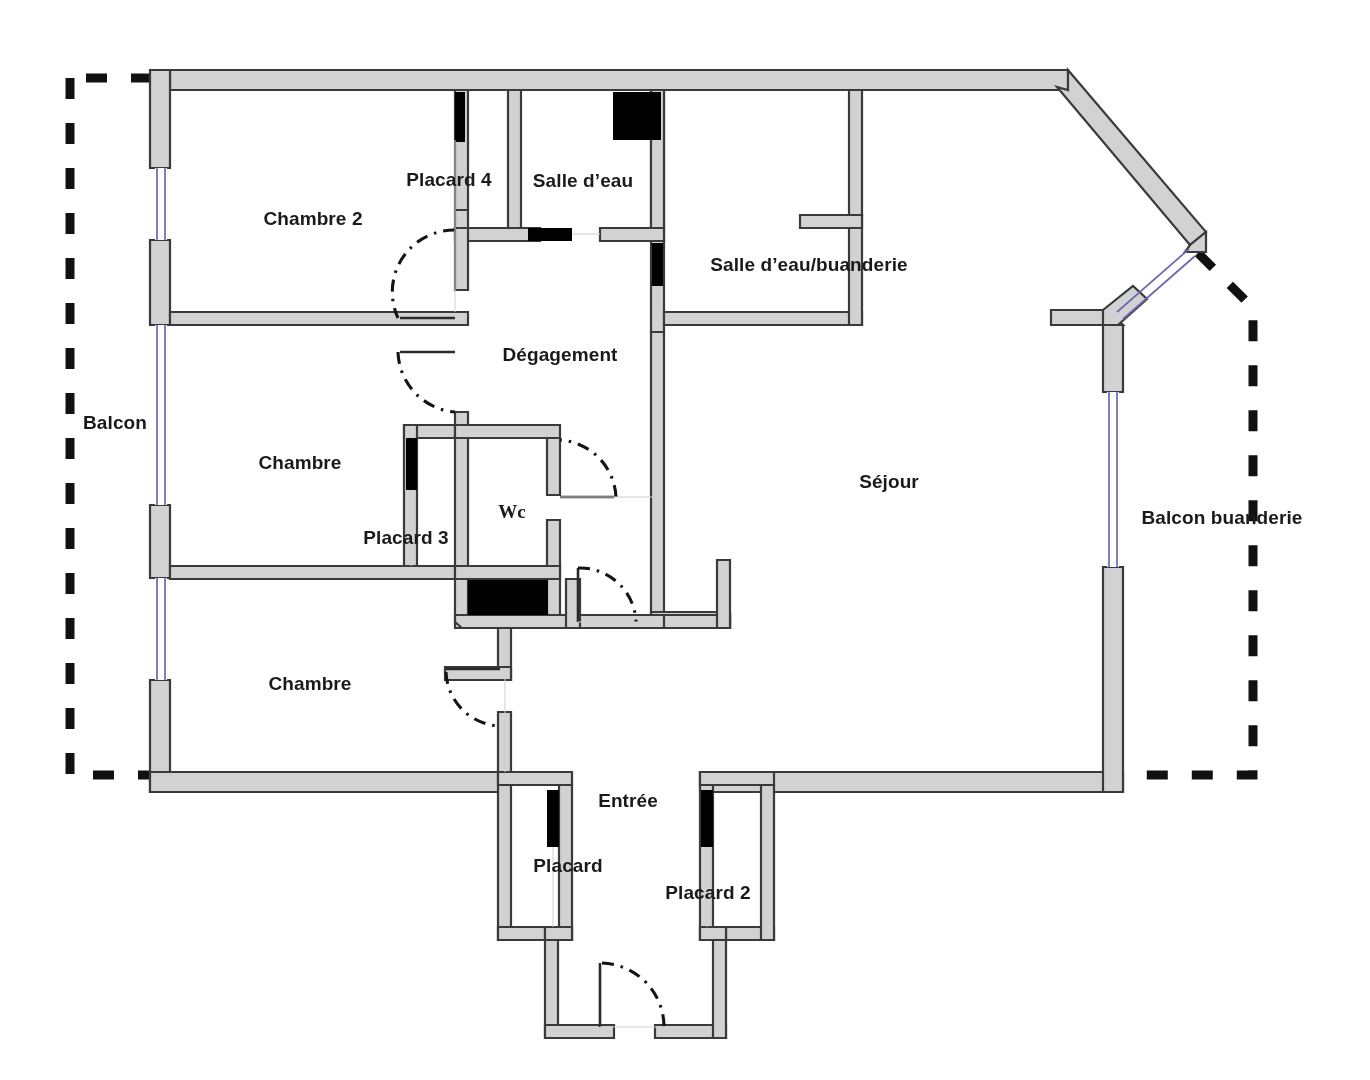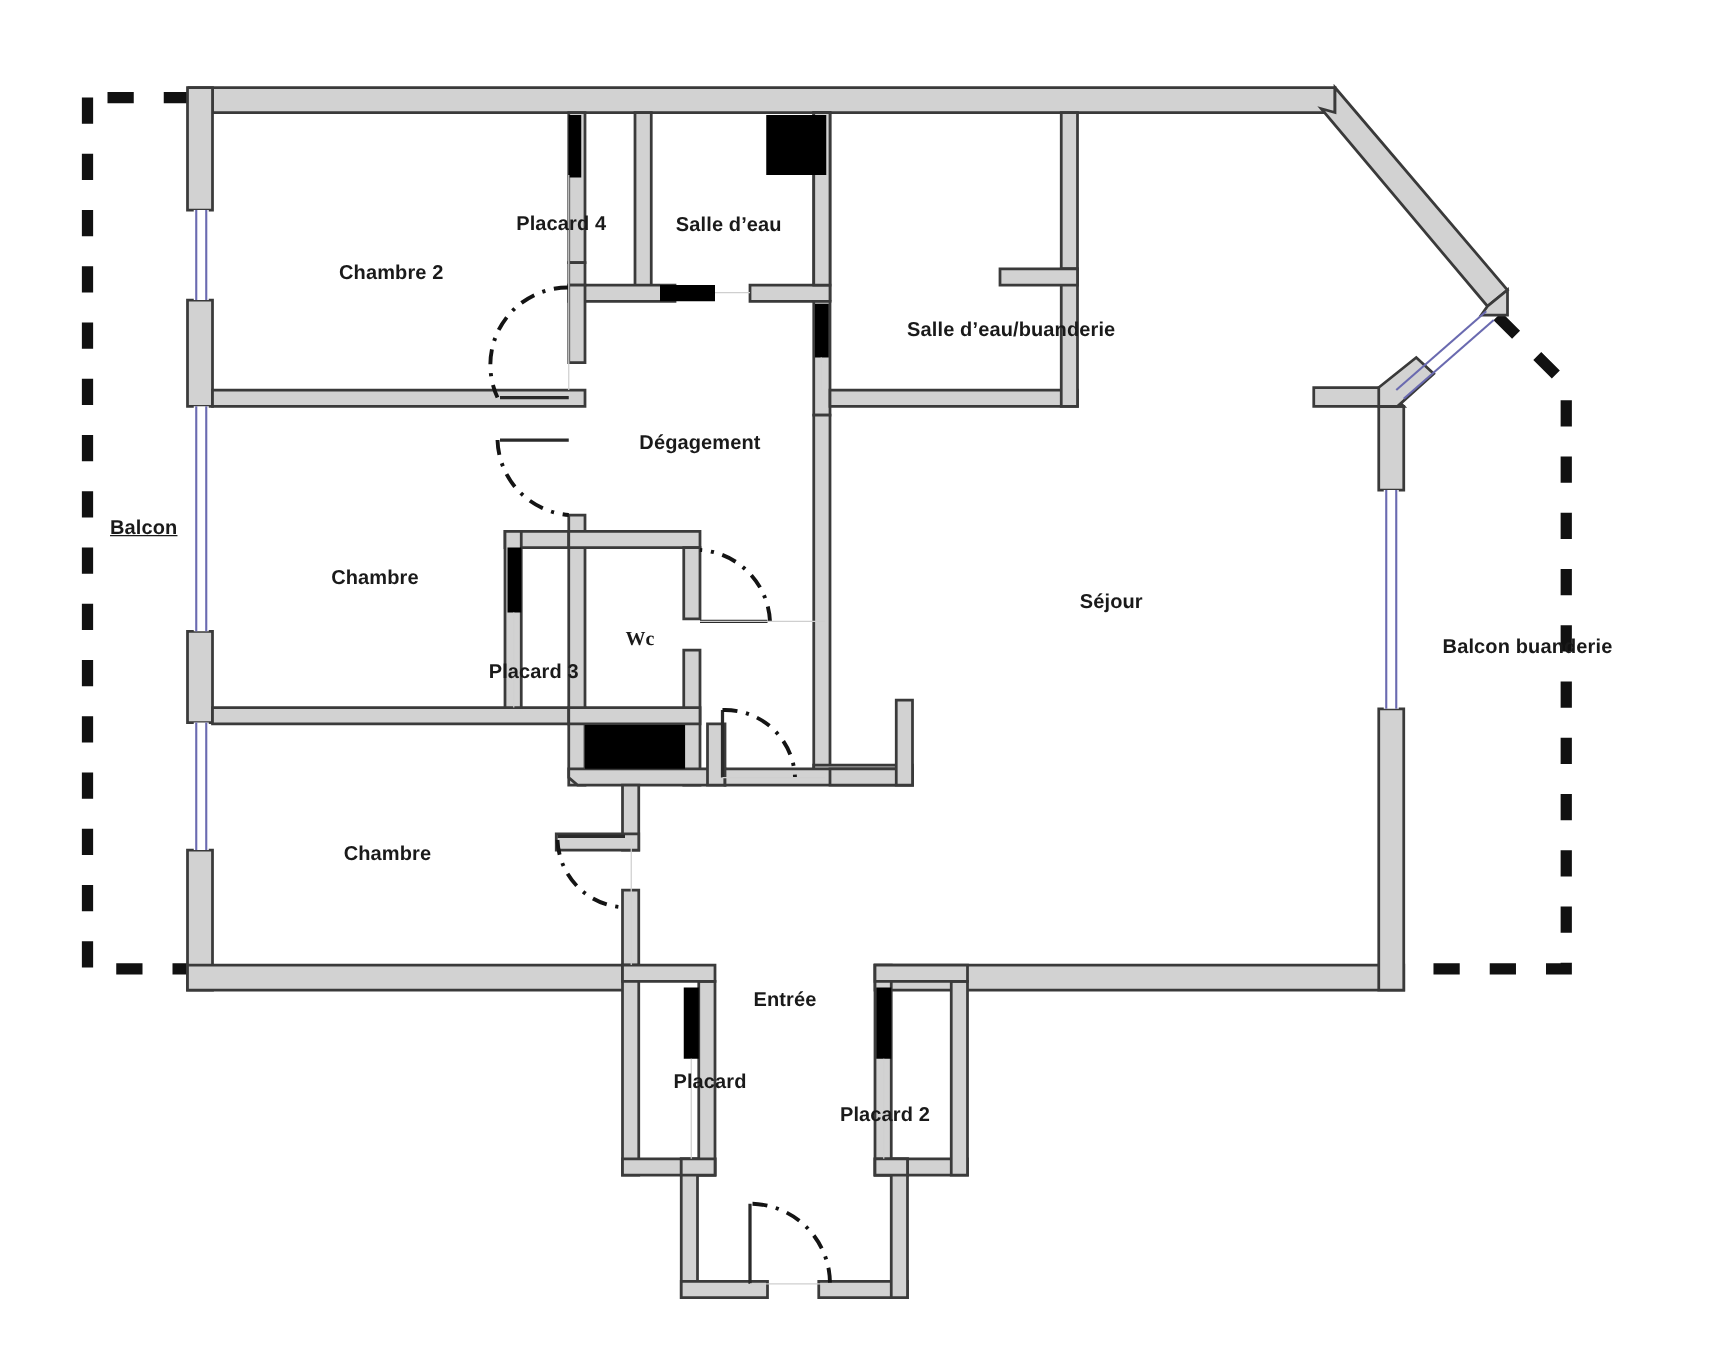--- a/index.html
+++ b/index.html
@@ -5,21 +5,21 @@
 <style>
   html,body{margin:0;padding:0;background:#ffffff;}
   body{width:1370px;height:1080px;overflow:hidden;
        font-family:"Liberation Sans","DejaVu Sans",sans-serif;}
   #plan-root{position:relative;width:1370px;height:1080px;background:#ffffff;}
   #plan-svg{position:absolute;left:0;top:0;width:1370px;height:1080px;}
   .room-label{
     position:absolute;
     font-family:"Liberation Sans","DejaVu Sans",sans-serif;
     font-weight:700;
-    font-size:16px;
+    font-size:19px;
     color:#1a1a1a;
     white-space:nowrap;
     transform:translate(-50%,-50%);
     letter-spacing:0.1px;
     -webkit-font-smoothing:antialiased;
   }
 </style>
 </head>
 <body>
 
@@ -225,27 +225,27 @@
   <div class="room-label" style="left:313px;top:219px;">Chambre 2</div>
 
   <div class="room-label" style="left:449px;top:180px;">Placard 4</div>
 
   <div class="room-label" style="left:583px;top:181px;">Salle d’eau</div>
 
   <div class="room-label" style="left:809px;top:265px;">Salle d’eau/buanderie</div>
 
   <div class="room-label" style="left:560px;top:355px;text-align:right;">Dégagement</div>
 
-  <div class="room-label" style="left:115px;top:423px;text-decoration:underline;">Balcon</div>
+  <div class="room-label" style="left:115px;top:423px;">Balcon</div>
 
   <div class="room-label" style="left:300px;top:463px;">Chambre</div>
 
   <div class="room-label" style="left:512px;top:512px;font-family:Liberation Serif, serif;">Wc</div>
 
-  <div class="room-label" style="left:406px;top:538px;margin-left:21px;">Placard 3</div>
+  <div class="room-label" style="left:406px;top:538px;">Placard 3</div>
 
   <div class="room-label" style="left:889px;top:482px;">Séjour</div>
 
   <div class="room-label" style="left:1222px;top:518px;">Balcon buanderie</div>
 
   <div class="room-label" style="left:310px;top:684px;">Chambre</div>
 
   <div class="room-label" style="left:628px;top:773px;margin-top:28px;">Entrée</div>
 
   <div class="room-label" style="left:568px;top:866px;">Placard</div>

